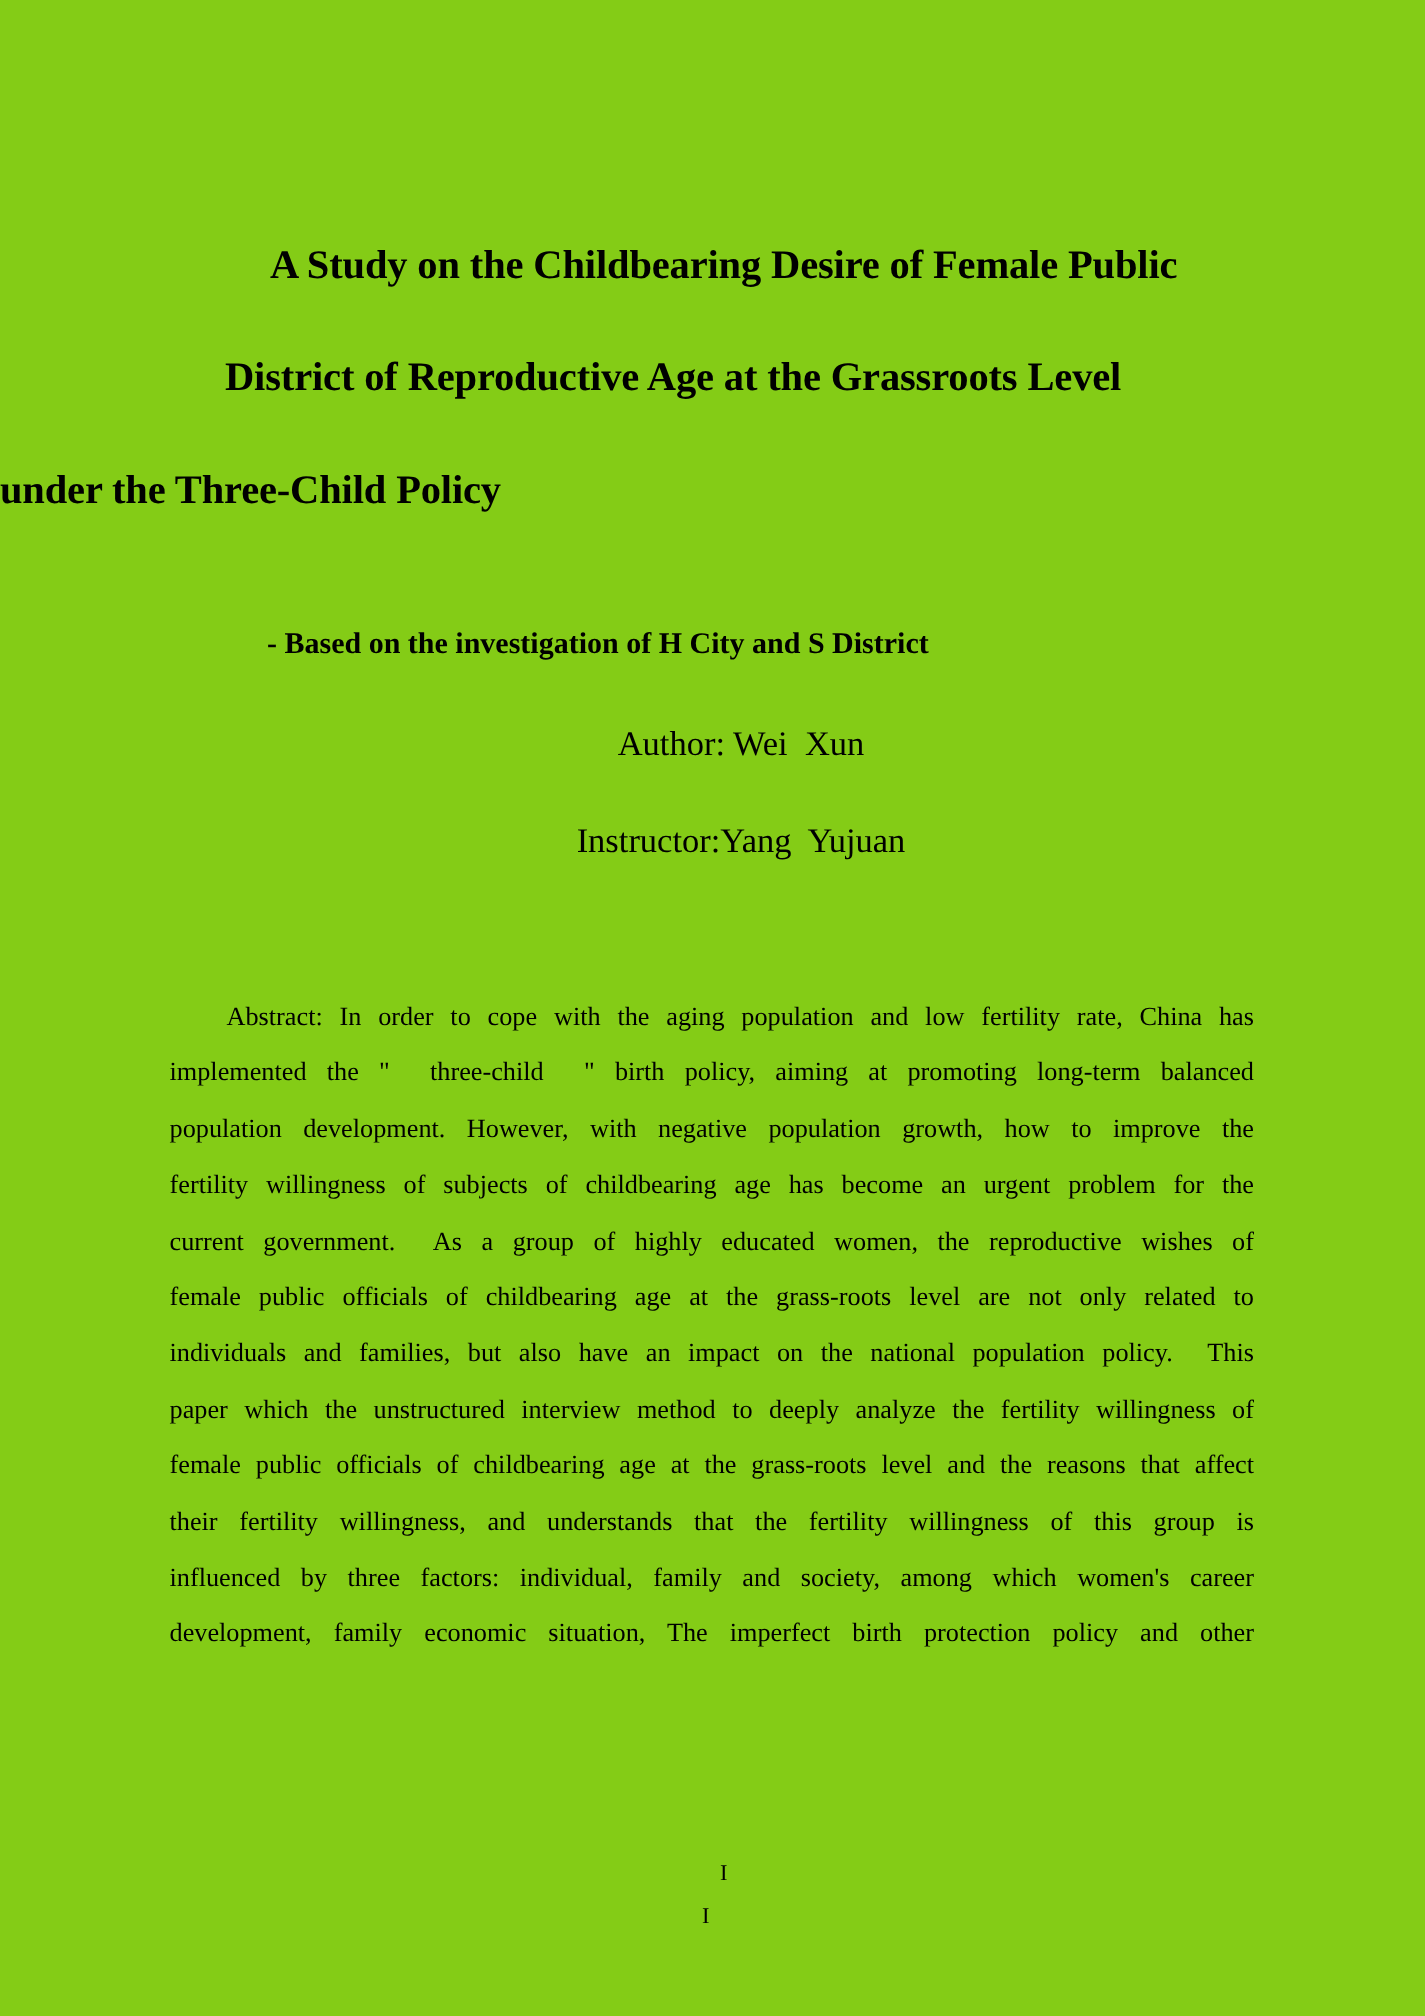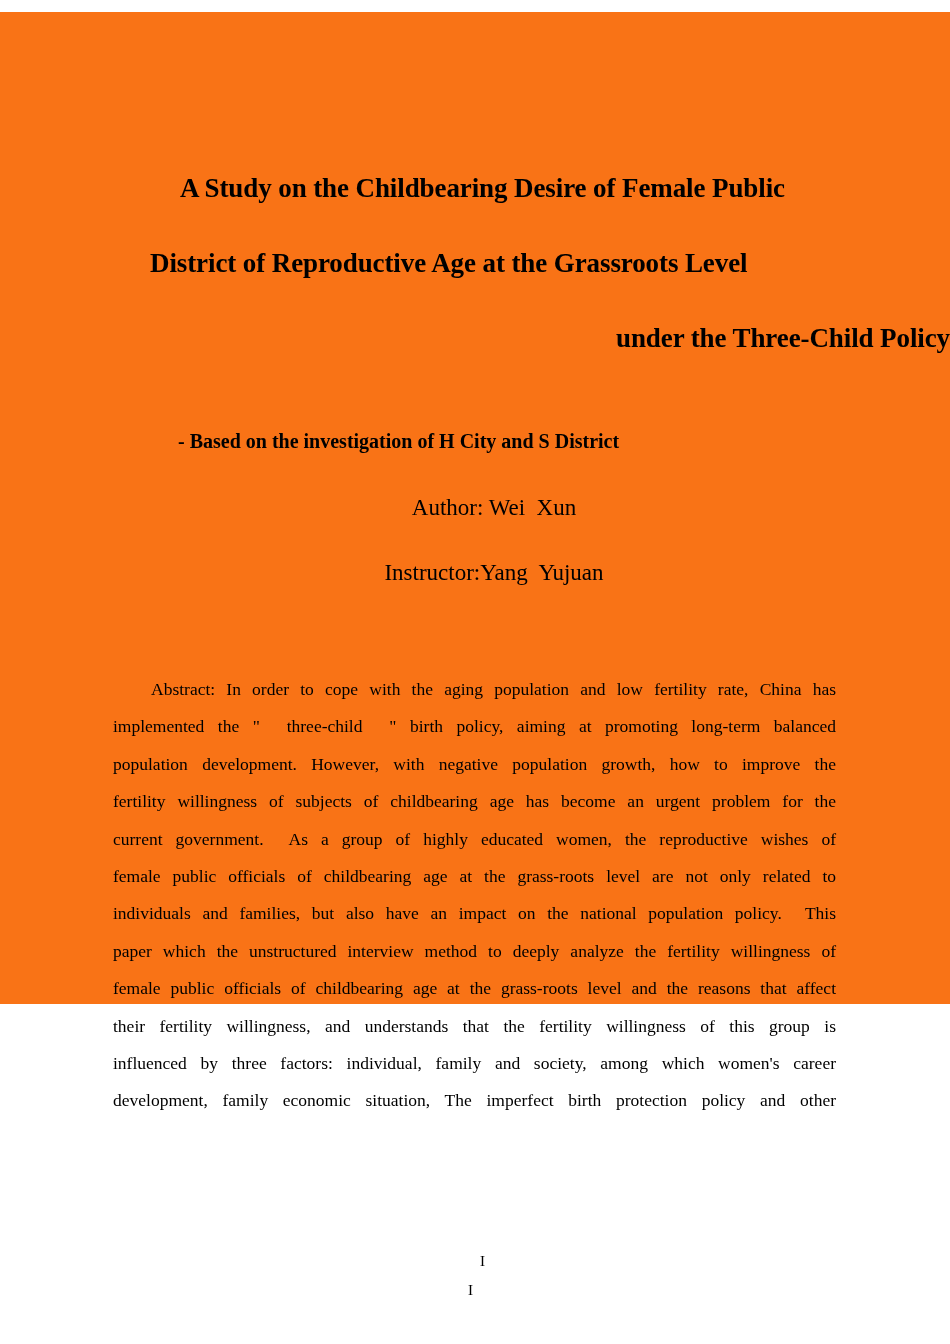--- a/index.html
+++ b/index.html
@@ -11,36 +11,36 @@
       width: 950px;
       height: 1344px;
       position: relative;
       overflow: hidden;
       font-family: "Liberation Serif", "DejaVu Serif", serif;
       color: #000000;
     }
     .page {
       position: absolute;
       left: 0;
-      top: 12px;
+      top: 0;
       width: 950px;
-      height: 992px;
-      background: #f97316;
+      height: 1344px;
+      background: #84cc16;
     }
     .title-line {
       position: absolute;
       font-weight: bold;
       font-size: 27px;
       line-height: 32px;
       white-space: nowrap;
       letter-spacing: -0.1px;
     }
     #t1 { left: 180px; top: 160px; }
     #t2 { left: 150px; top: 235px; }
-    #t3 { left: 0; width: 950px; text-align: right; top: 310px; }
+    #t3 { left: 0; width: 950px; text-align: left; top: 310px; }
     #t3 span { position: relative; left: 0px; }
     .subtitle {
       position: absolute;
       left: 178px;
       top: 413px;
       font-weight: bold;
       font-size: 20px;
       line-height: 32px;
       white-space: nowrap;
     }

